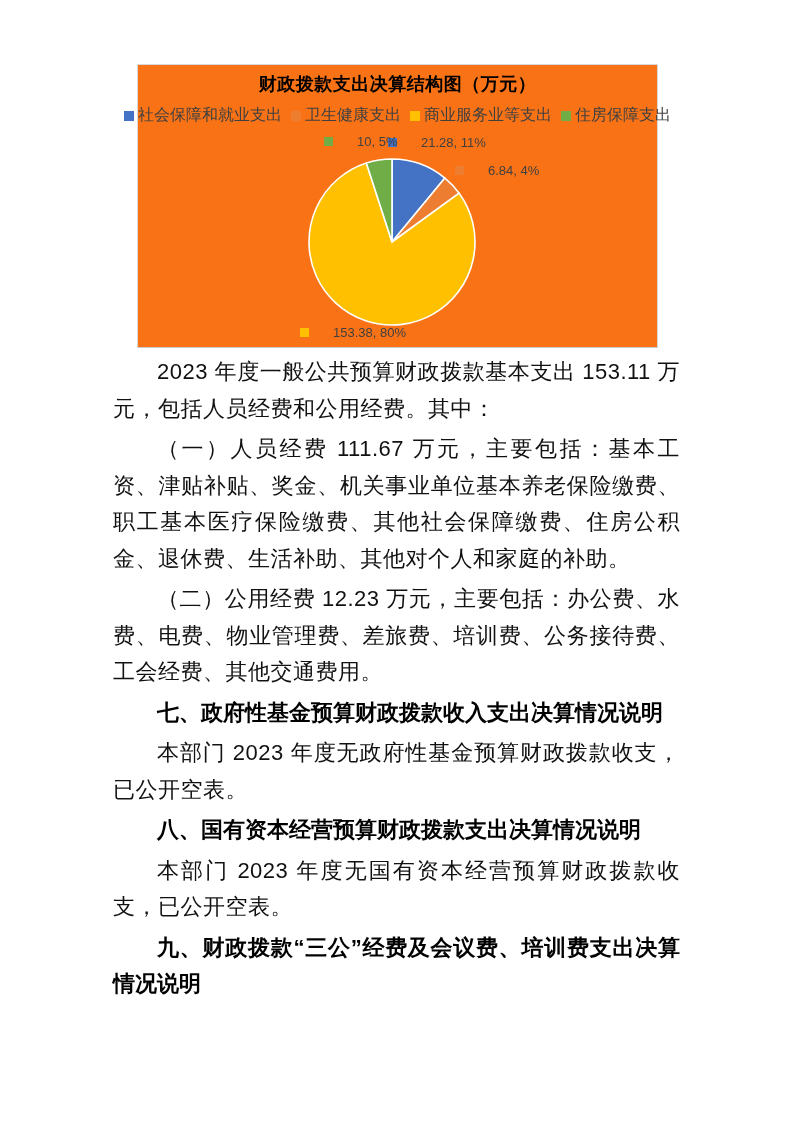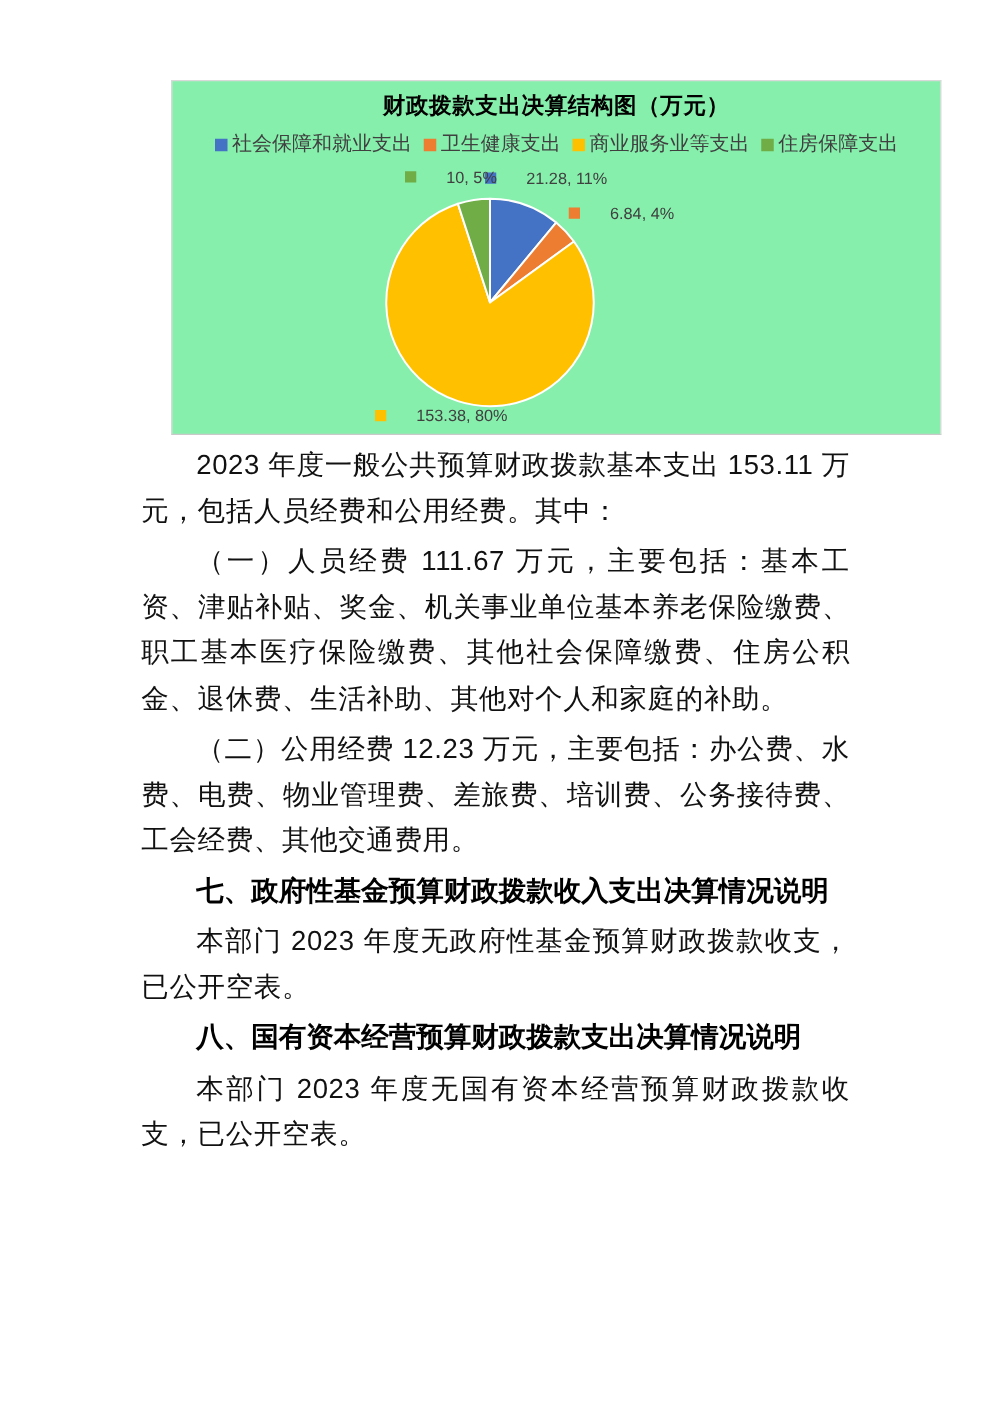--- a/index.html
+++ b/index.html
@@ -9,22 +9,22 @@
     position: relative;
     overflow: hidden;
     font-family: "Liberation Serif", serif;
     color: #1a1a1a;
   }
 
   
   .chart-frame {
     position: absolute;
     left: 137px; top: 64px;
-    width: 616px; height: 284px;
-    background: #86efac;
+    width: 521px; height: 284px;
+    background: #f97316;
     border: 1.5px solid #d9d9d9;
     border-bottom-color: #c9c9c9;
     box-sizing: border-box;
   }
   .chart-title {
     position: absolute;
     top: 7px; left: 0; right: 0;
     text-align: center;
     font-family: "Liberation Serif", serif;
     font-weight: bold;
@@ -154,13 +154,14 @@
 </div>
 
 <div class="doc">
   <div class="para">2023 年度一般公共预算财政拨款基本支出 153.11 万元，包括人员经费和公用经费。其中：</div>
   <div class="para">（一）人员经费 111.67 万元，主要包括：基本工资、津贴补贴、奖金、机关事业单位基本养老保险缴费、职工基本医疗保险缴费、其他社会保障缴费、住房公积金、退休费、生活补助、其他对个人和家庭的补助。</div>
   <div class="para">（二）公用经费 12.23 万元，主要包括：办公费、水费、电费、物业管理费、差旅费、培训费、公务接待费、工会经费、其他交通费用。</div>
   <div class="heading">七、政府性基金预算财政拨款收入支出决算情况说明</div>
   <div class="para">本部门 2023 年度无政府性基金预算财政拨款收支，已公开空表。</div>
   <div class="heading">八、国有资本经营预算财政拨款支出决算情况说明</div>
   <div class="para">本部门 2023 年度无国有资本经营预算财政拨款收支，已公开空表。</div>
+  <div class="heading">九、财政拨款“三公”经费及会议费、培训费支出决算情况说明</div>
 </div>
 
 </body></html>

